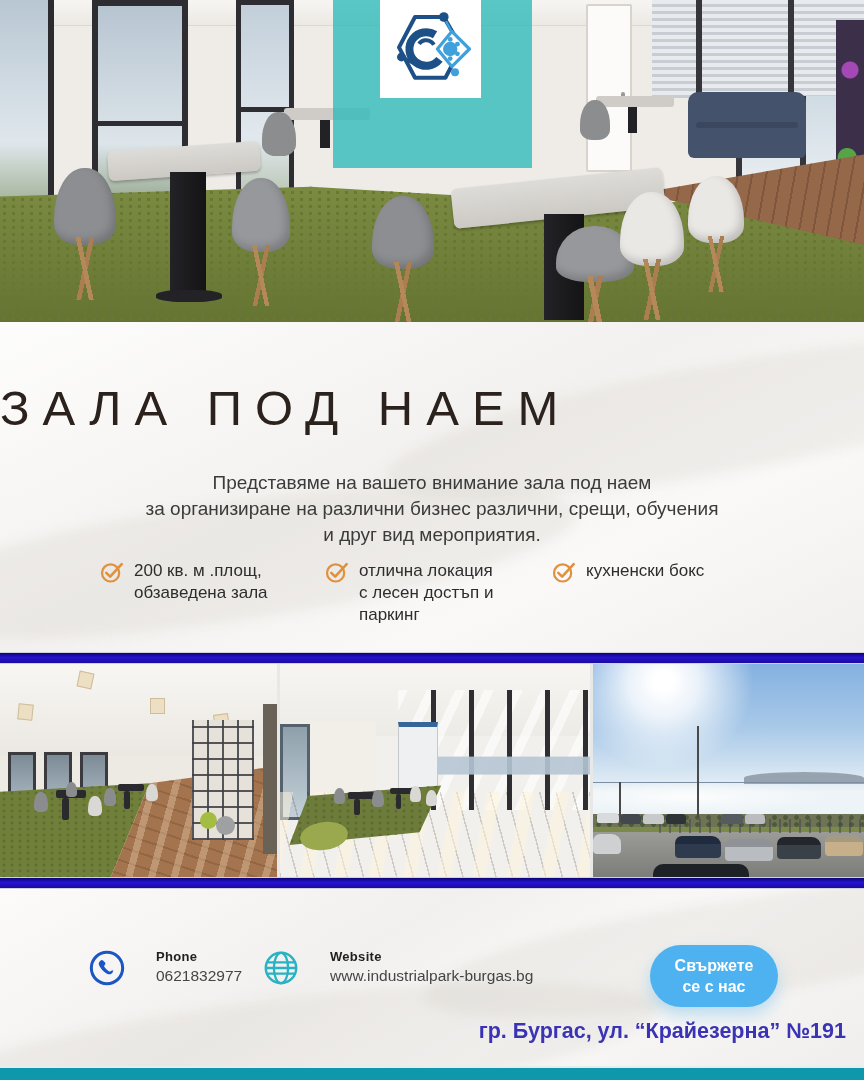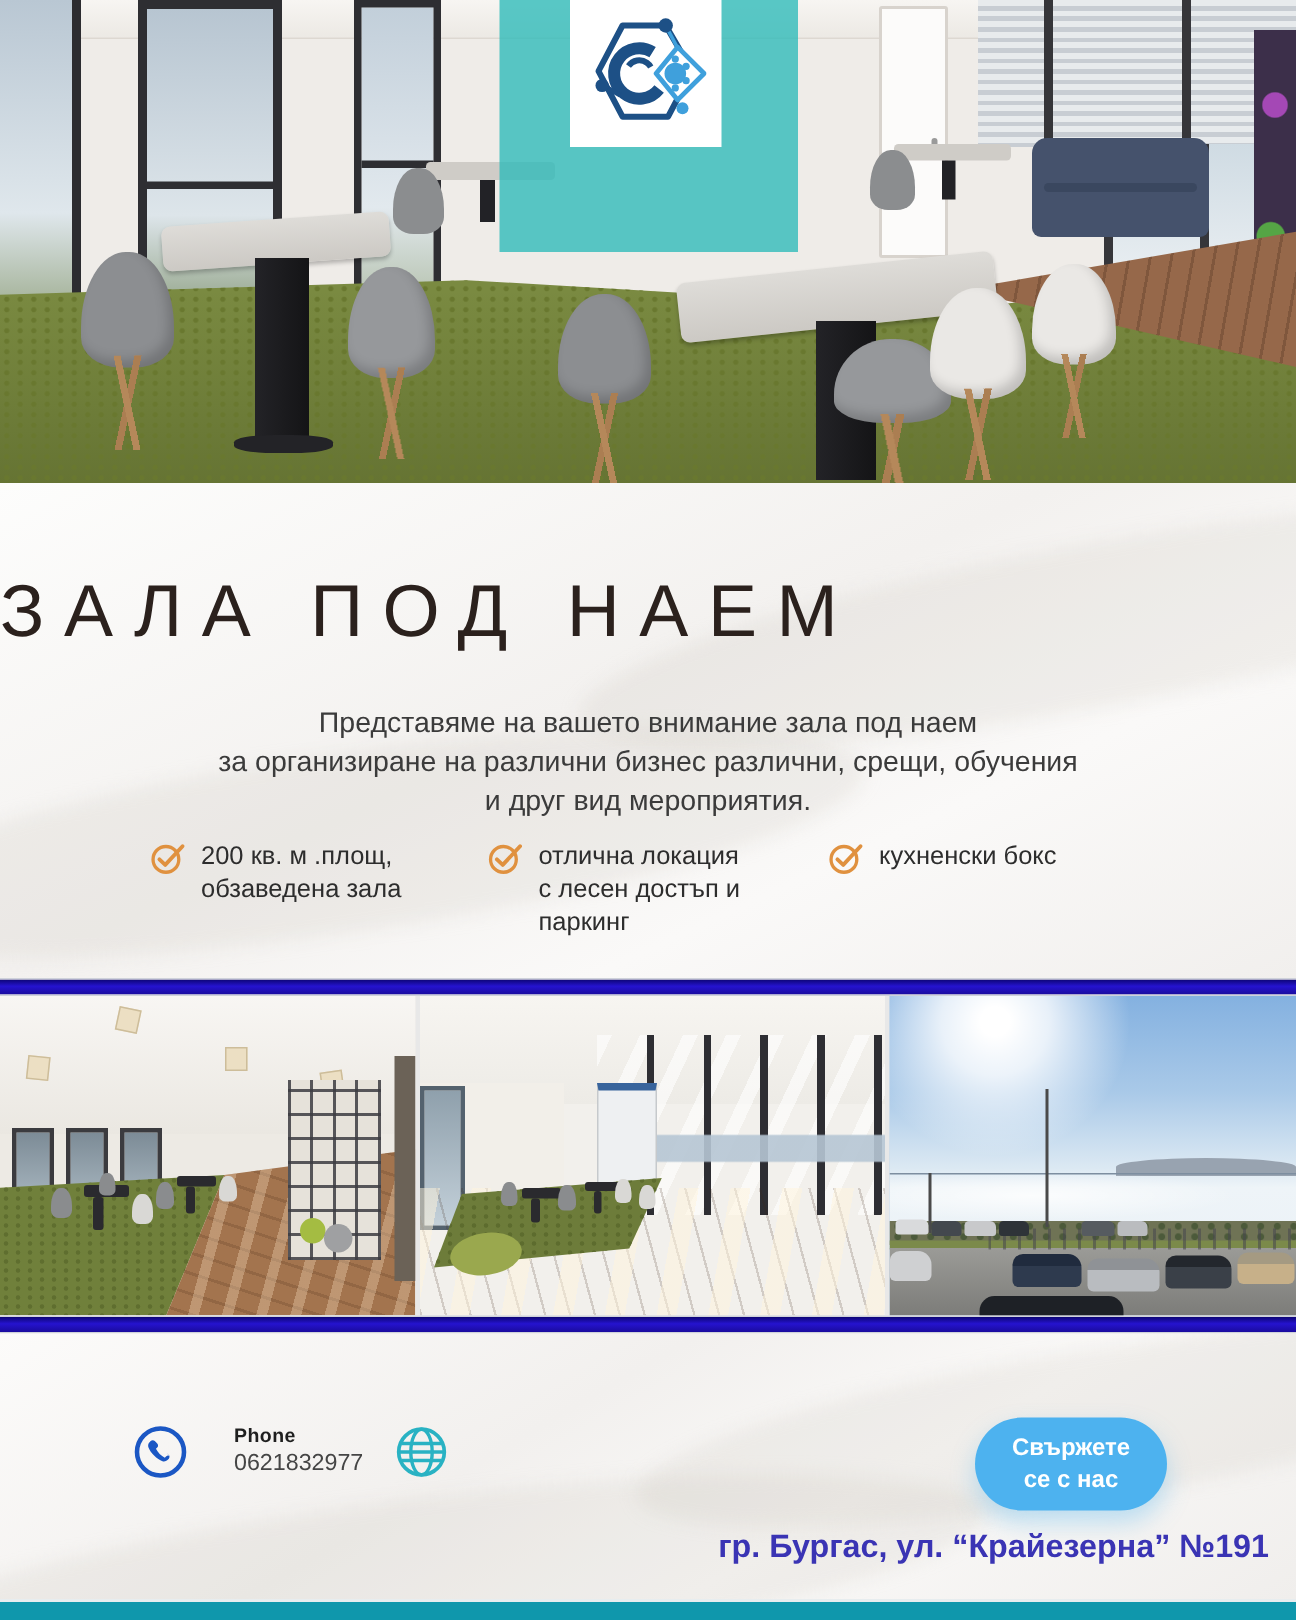--- a/index.html
+++ b/index.html
@@ -389,20 +389,24 @@
         <div class="ci-value">0621832977</div>
       </div>
     </div>
 
     <div class="contact-item ci-web">
       <svg width="38" height="38" viewBox="0 0 40 40">
         <circle cx="20" cy="20" r="16" fill="none" style="stroke:var(--c-globe,#29b2c3)" stroke-width="2.6"></circle>
         <ellipse cx="20" cy="20" rx="7.5" ry="16" fill="none" style="stroke:var(--c-globe,#29b2c3)" stroke-width="2.4"></ellipse>
         <path d="M6 14 H34 M4.5 20 H35.5 M6 26 H34" fill="none" style="stroke:var(--c-globe,#29b2c3)" stroke-width="2.4"></path>
       </svg>
+      <div>
+        <div class="ci-label">Website</div>
+        <div class="ci-value">www.industrialpark-burgas.bg</div>
+      </div>
     </div>
 
     <button class="cta preline">Свържете
 се с нас</button>
     <div class="address">гр. Бургас, ул. “Крайезерна” №191</div>
   </div>
 
   <div class="bar-teal"></div>
 </div>
 

